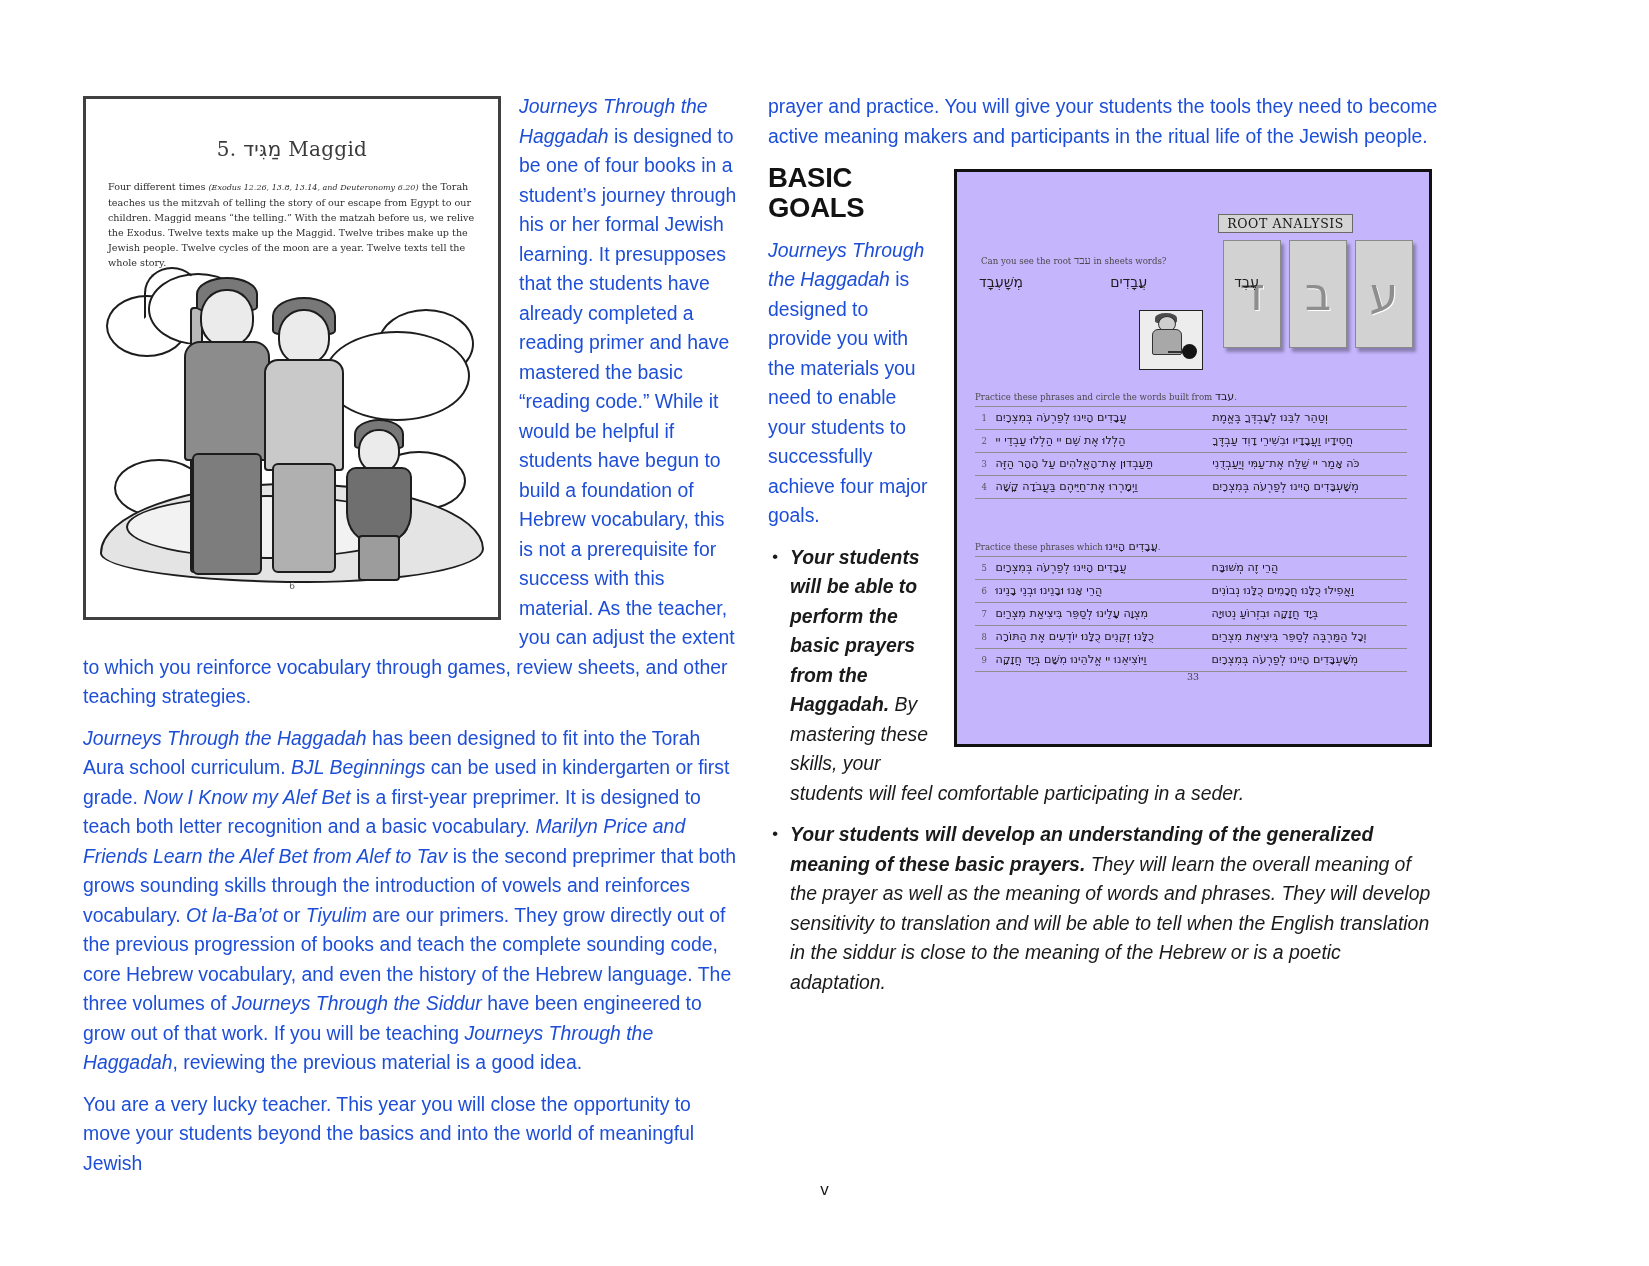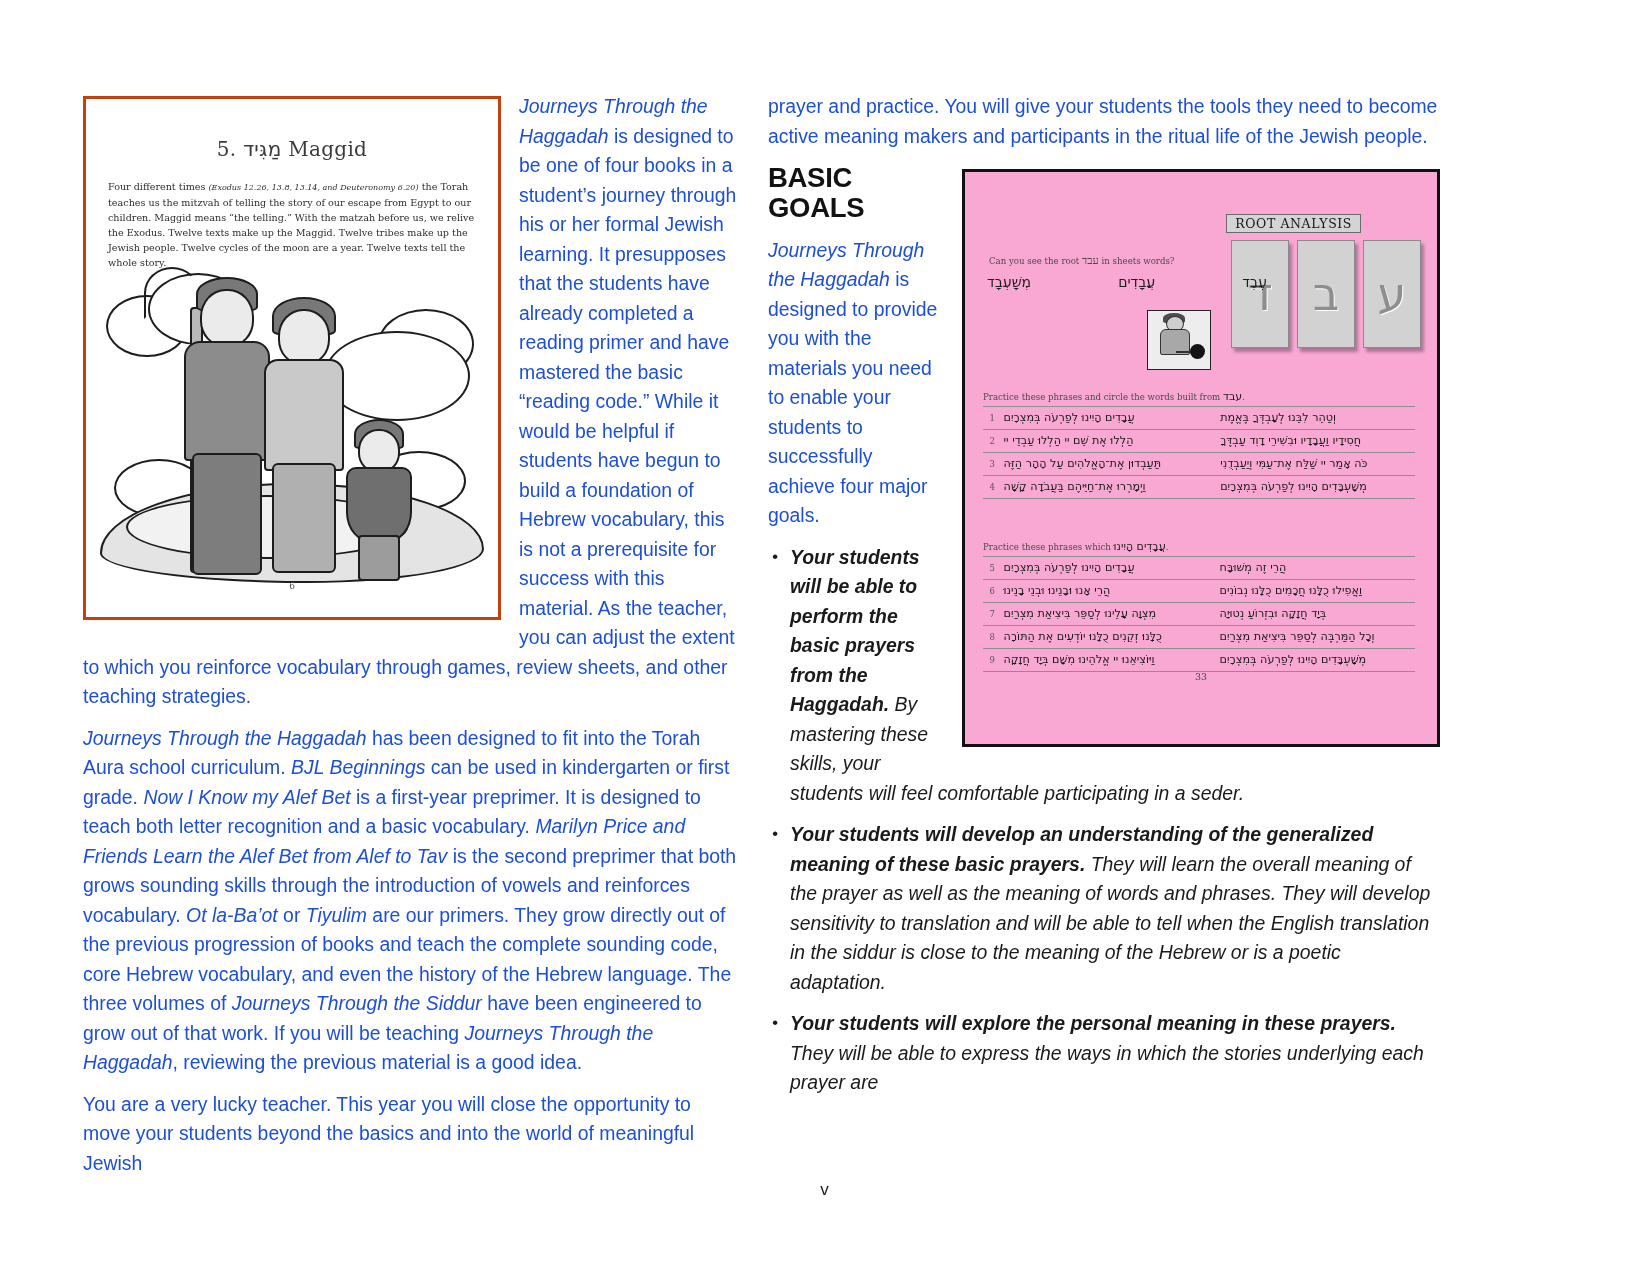--- a/index.html
+++ b/index.html
@@ -62,21 +62,21 @@
     color: #1d4ed8;
   }
   .it { font-style: italic; }
   .bd { font-weight: bold; }
 
   
   .illus-box {
     float: left;
     width: 412px;
     height: 518px;
-    border: 3px solid #c2410c;
+    border: 3px solid #404040;
     background: #fff;
     margin: 4px 18px 16px 0;
     position: relative;
     overflow: hidden;
   }
   .illus-title {
     text-align: center;
     font-family: "DejaVu Serif", serif;
     font-size: 20px;
     color: #3a3a3a;
@@ -188,22 +188,22 @@
     border: 2.5px solid #1d1d1d;
     border-radius: 50%;
   }
 
   
   .inset-box {
     float: right;
     width: 472px;
     height: 572px;
     border: 3px solid #111;
-    background: #f9a8d4;
-    margin: 6px 0 10px 22px;
+    background: #c4b5fd;
+    margin: 6px 8px 10px 22px;
     position: relative;
     overflow: hidden;
   }
   .ra-label {
     position: absolute;
     right: 76px;
     top: 42px;
     background: #d4d4d4;
     border: 1px solid #6a6a6a;
     font-family: "DejaVu Serif", serif;
@@ -565,20 +565,17 @@
       <span class="it">Journeys Through the Haggadah</span><span> is designed to provide you with the materials you need to enable your students to successfully achieve four major goals.</span>
     </p>
 
     <ul class="goals">
       <li class="narrow">
         <span class="bd">Your students will be able to perform the basic prayers from the Haggadah.</span><span> By mastering these skills, your students will feel comfortable participating in a seder.</span>
       </li>
       <li>
         <span class="bd">Your students will develop an understanding of the generalized meaning of these basic prayers.</span><span> They will learn the overall meaning of the prayer as well as the meaning of words and phrases. They will develop sensitivity to translation and will be able to tell when the English translation in the siddur is close to the meaning of the Hebrew or is a poetic adaptation.</span>
       </li>
-      <li>
-        <span class="bd">Your students will explore the personal meaning in these prayers.</span><span> They will be able to express the ways in which the stories underlying each prayer are</span>
-      </li>
     </ul>
   </div>
 
   <div class="folio">v</div>
 </div>
 
 </body></html>

